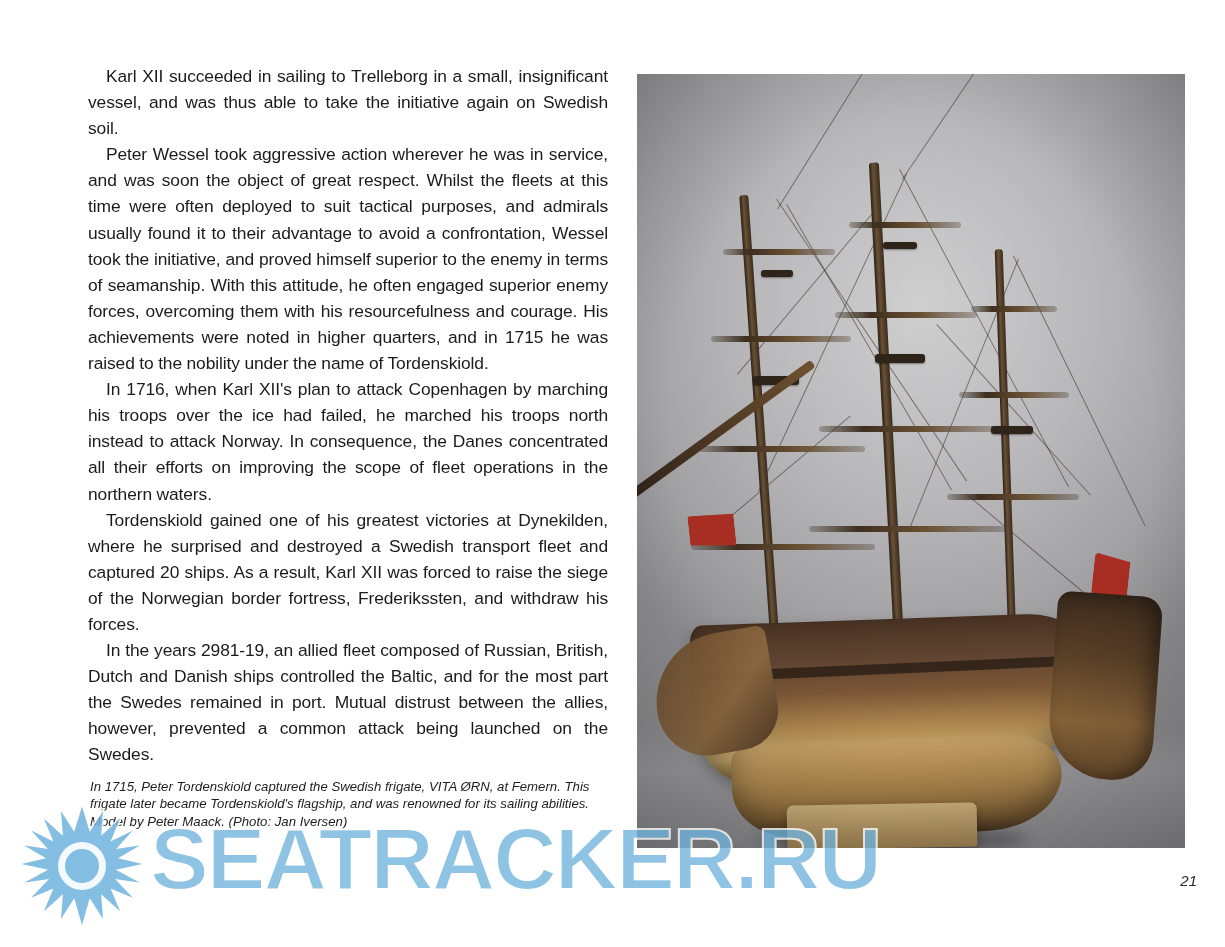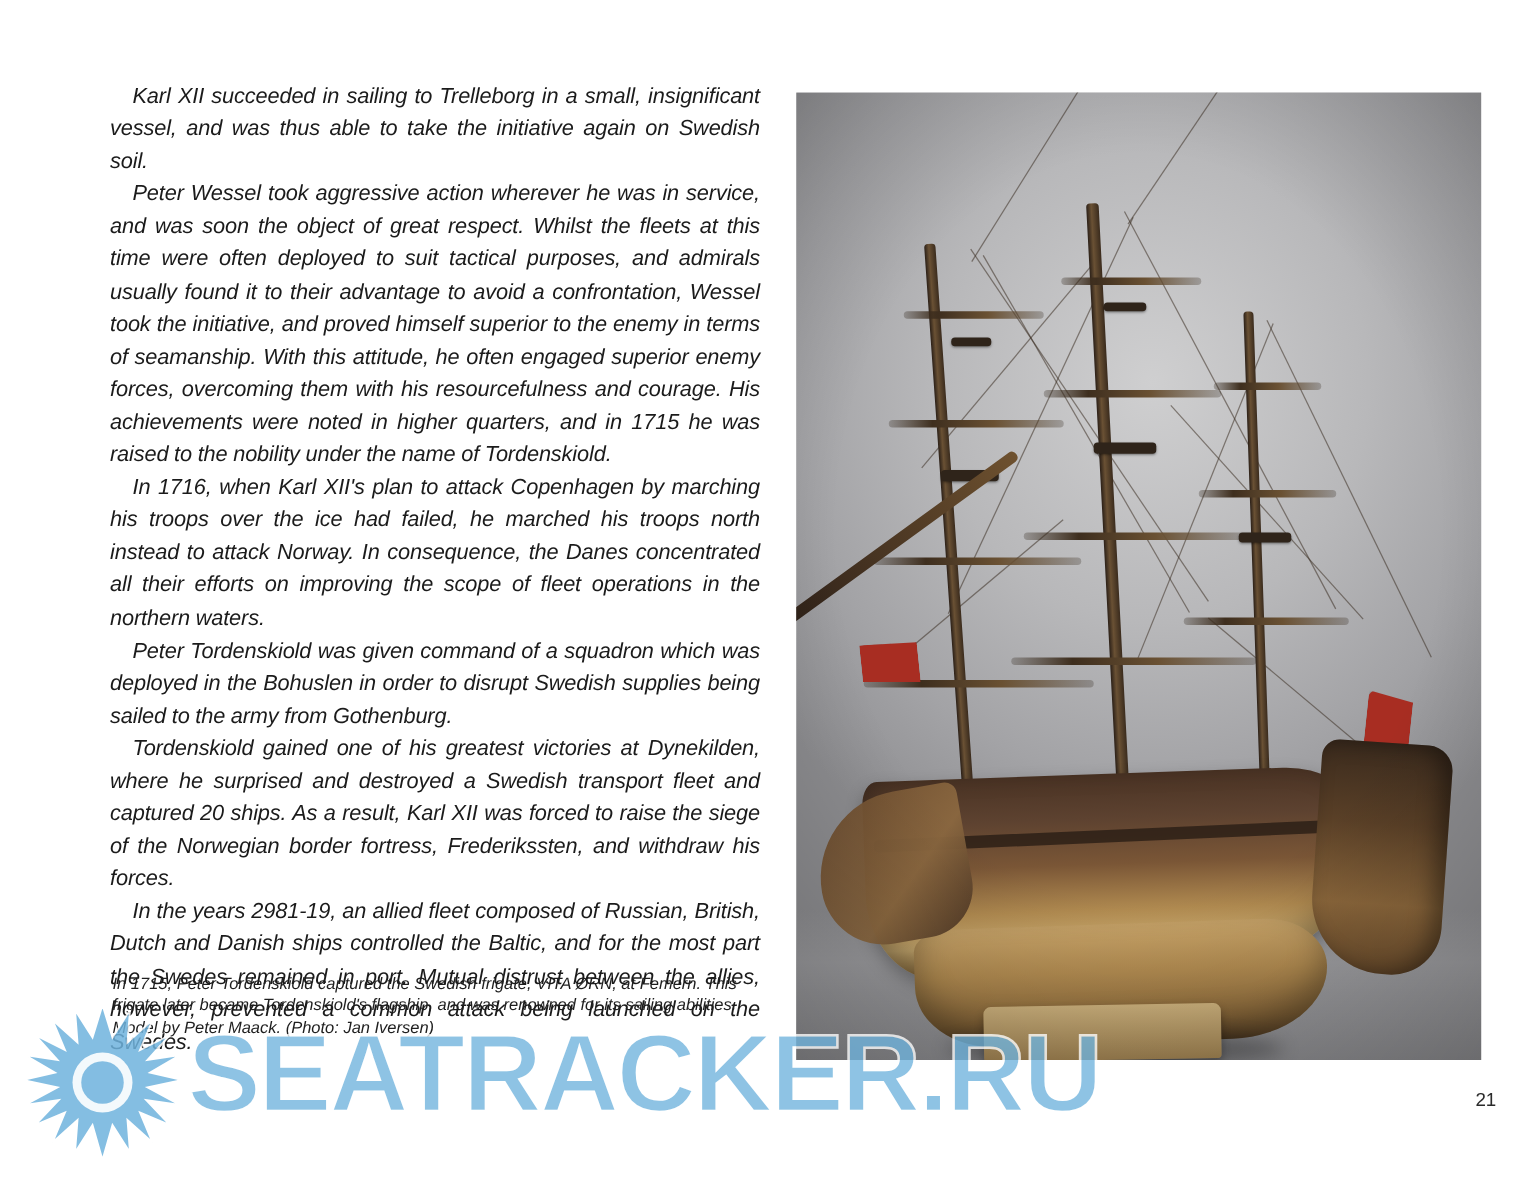--- a/index.html
+++ b/index.html
@@ -23,21 +23,20 @@
     height: 947px;
     background: #ffffff;
   }
 
   
   #text-column {
     position: absolute;
     left: 88px;
     top: 63px;
     width: 520px;
-    font-style: italic;
   }
   .para {
     margin: 0 0 0 0;
     text-indent: 18px;
     font-family: "Liberation Sans", sans-serif;
     font-size: 17.4px;
     line-height: 26.1px;
     color: #1b1b1b;
     text-align: justify;
     letter-spacing: -0.1px;
@@ -228,20 +227,21 @@
     filter: blur(7px);
     border-radius: 50%;
   }
 
   
   #page-number {
     position: absolute;
     right: 28px;
     top: 872px;
     font-family: "Liberation Sans", sans-serif;
+    font-style: italic;
     font-size: 15px;
     color: #2a2a2a;
   }
 
   
   #watermark {
     position: absolute;
     left: 0;
     top: 790px;
     width: 1225px;
@@ -272,21 +272,20 @@
 </style>
 </head>
 <body>
 
 <div id="page">
 
   <div id="text-column">
     <p class="para">Karl XII succeeded in sailing to Trelleborg in a small, insignificant vessel, and was thus able to take the initiative again on Swedish soil.</p>
     <p class="para">Peter Wessel took aggressive action wherever he was in service, and was soon the object of great respect. Whilst the fleets at this time were often deployed to suit tactical purposes, and admirals usually found it to their advantage to avoid a confrontation, Wessel took the initiative, and proved himself superior to the enemy in terms of seamanship. With this attitude, he often engaged superior enemy forces, overcoming them with his resourcefulness and courage. His achievements were noted in higher quarters, and in 1715 he was raised to the nobility under the name of Tordenskiold.</p>
     <p class="para">In 1716, when Karl XII's plan to attack Copenhagen by marching his troops over the ice had failed, he marched his troops north instead to attack Norway. In consequence, the Danes concentrated all their efforts on improving the scope of fleet operations in the northern waters.</p>
-    <p class="para">Peter Tordenskiold was given command of a squadron which was deployed in the Bohuslen in order to disrupt Swedish supplies being sailed to the army from Gothenburg.</p>
     <p class="para">Tordenskiold gained one of his greatest victories at Dynekilden, where he surprised and destroyed a Swedish transport fleet and captured 20 ships. As a result, Karl XII was forced to raise the siege of the Norwegian border fortress, Frederikssten, and withdraw his forces.</p>
     <p class="para">In the years 2981-19, an allied fleet composed of Russian, British, Dutch and Danish ships controlled the Baltic, and for the most part the Swedes remained in port. Mutual distrust between the allies, however, prevented a common attack being launched on the Swedes.</p>
   </div>
 
   <div id="caption">In 1715, Peter Tordenskiold captured the Swedish frigate, VITA ØRN, at Femern. This frigate later became Tordenskiold's flagship, and was renowned for its sailing abilities. Model by Peter Maack. (Photo: Jan Iversen)</div>
 
   <div id="photo">
     <div class="backdrop"></div>
     <div class="floor"></div>
 

